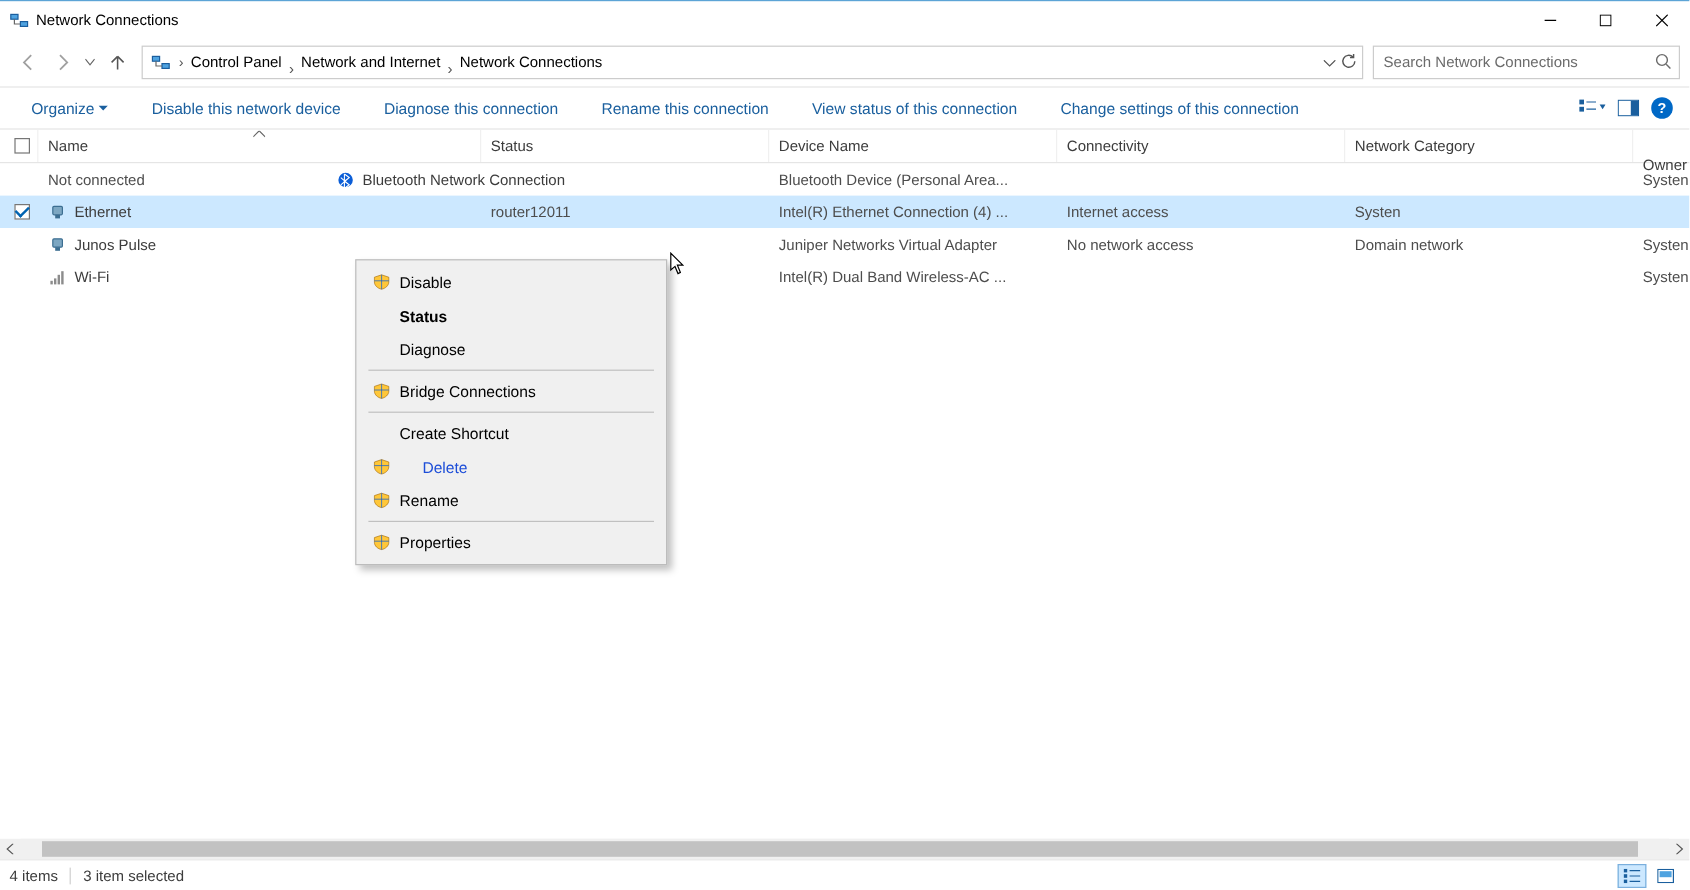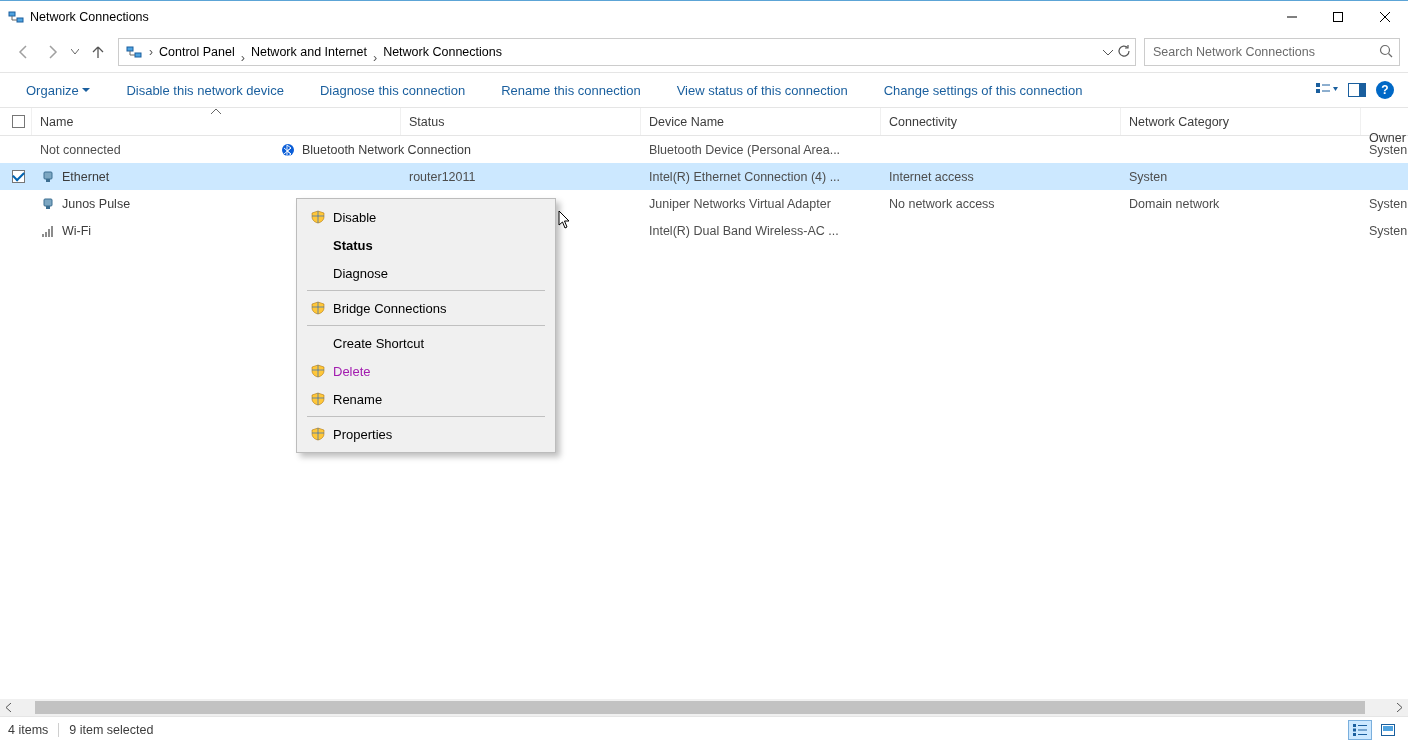--- a/index.html
+++ b/index.html
@@ -54,24 +54,24 @@
   .row .cell-name { width:369px; display:flex; align-items:center; gap:6px; }
   .row .cell-status { width:240px; color:#4d4d4d; }
   .row .cell-device { width:240px; color:#4d4d4d; }
   .row .cell-conn { width:240px; color:#4d4d4d; }
   .row .cell-category { width:240px; color:#4d4d4d; }
   .row .cell-owner { flex:1; color:#4d4d4d; }
   .chk { width:13px; height:13px; border:1px solid #767676; display:inline-flex; align-items:center; justify-content:center; background:#fff;}
   .chk.checked::after { content:""; width:9px; height:5px; border-left:2px solid #0063b1; border-bottom:2px solid #0063b1; transform:rotate(-45deg) translate(1px,-1px);}
   .ntw-icon { width:16px; height:16px; display:inline-flex; align-items:center; justify-content:center;}
   
-  .context-menu { position:absolute; left:296px; top:198px; width:260px; background:#f0f0f0; border:1px solid #bcbcbc; box-shadow:4px 4px 6px rgba(0,0,0,0.25); padding:4px 2px;}
+  .context-menu { position:absolute; left:296px; top:216px; width:260px; background:#f0f0f0; border:1px solid #bcbcbc; box-shadow:4px 4px 6px rgba(0,0,0,0.25); padding:4px 2px;}
   .ctx-item { height:28px; display:flex; align-items:center; padding:0 10px 0 10px; font-size:13px; color:#000;}
   .ctx-item.bold { font-weight:600; }
-  .ctx-item.disabled { color:#a21caf; }
+  .ctx-item.disabled { color:#1d4ed8;gap:19px; }
   .ctx-item .shield { width:18px; display:flex; justify-content:center; visibility:hidden; margin-right:6px;}
   .ctx-item.has-shield .shield { visibility:visible; }
   .ctx-sep { height:1px; background:#c0c0c0; margin:3px 8px; }
   .cursor { position:absolute; left:558px; top:210px; pointer-events:none;}
   
   .hscroll { height:17px; background:#f0f0f0; display:flex; align-items:center;}
   .hscroll .arrow { width:17px; height:17px; display:flex; align-items:center; justify-content:center; color:#555;}
   .hscroll .track { flex:1; height:17px; background:#f0f0f0; position:relative;}
   .hscroll .thumb { position:absolute; left:18px; top:2px; height:13px; width:1330px; background:#c2c2c2;}
   
@@ -310,21 +310,21 @@
     <div class="arrow">
         <svg width="7" height="9" viewBox="0 0 7 9">
           <path d="M1 0 L6 4.5 L1 9" stroke="#555" fill="none"></path>
         </svg>
       </div>
   </div>
 
   <div class="statusbar">
     <span>4 items</span>
     <span class="sep"></span>
-    <span>9 item selected</span>
+    <span>3 item selected</span>
     <div class="right">
       <div class="view-btn active">
         <svg width="14" height="12" viewBox="0 0 14 12">
             <rect x="0" y="0" width="3" height="3" fill="#1a5f9e"></rect>
             <line x1="5" y1="1.5" x2="14" y2="1.5" stroke="#1a5f9e"></line>
             <rect x="0" y="4.5" width="3" height="3" fill="#1a5f9e"></rect>
             <line x1="5" y1="6" x2="14" y2="6" stroke="#1a5f9e"></line>
             <rect x="0" y="9" width="3" height="3" fill="#1a5f9e"></rect>
             <line x1="5" y1="10.5" x2="14" y2="10.5" stroke="#1a5f9e"></line>
           </svg>

